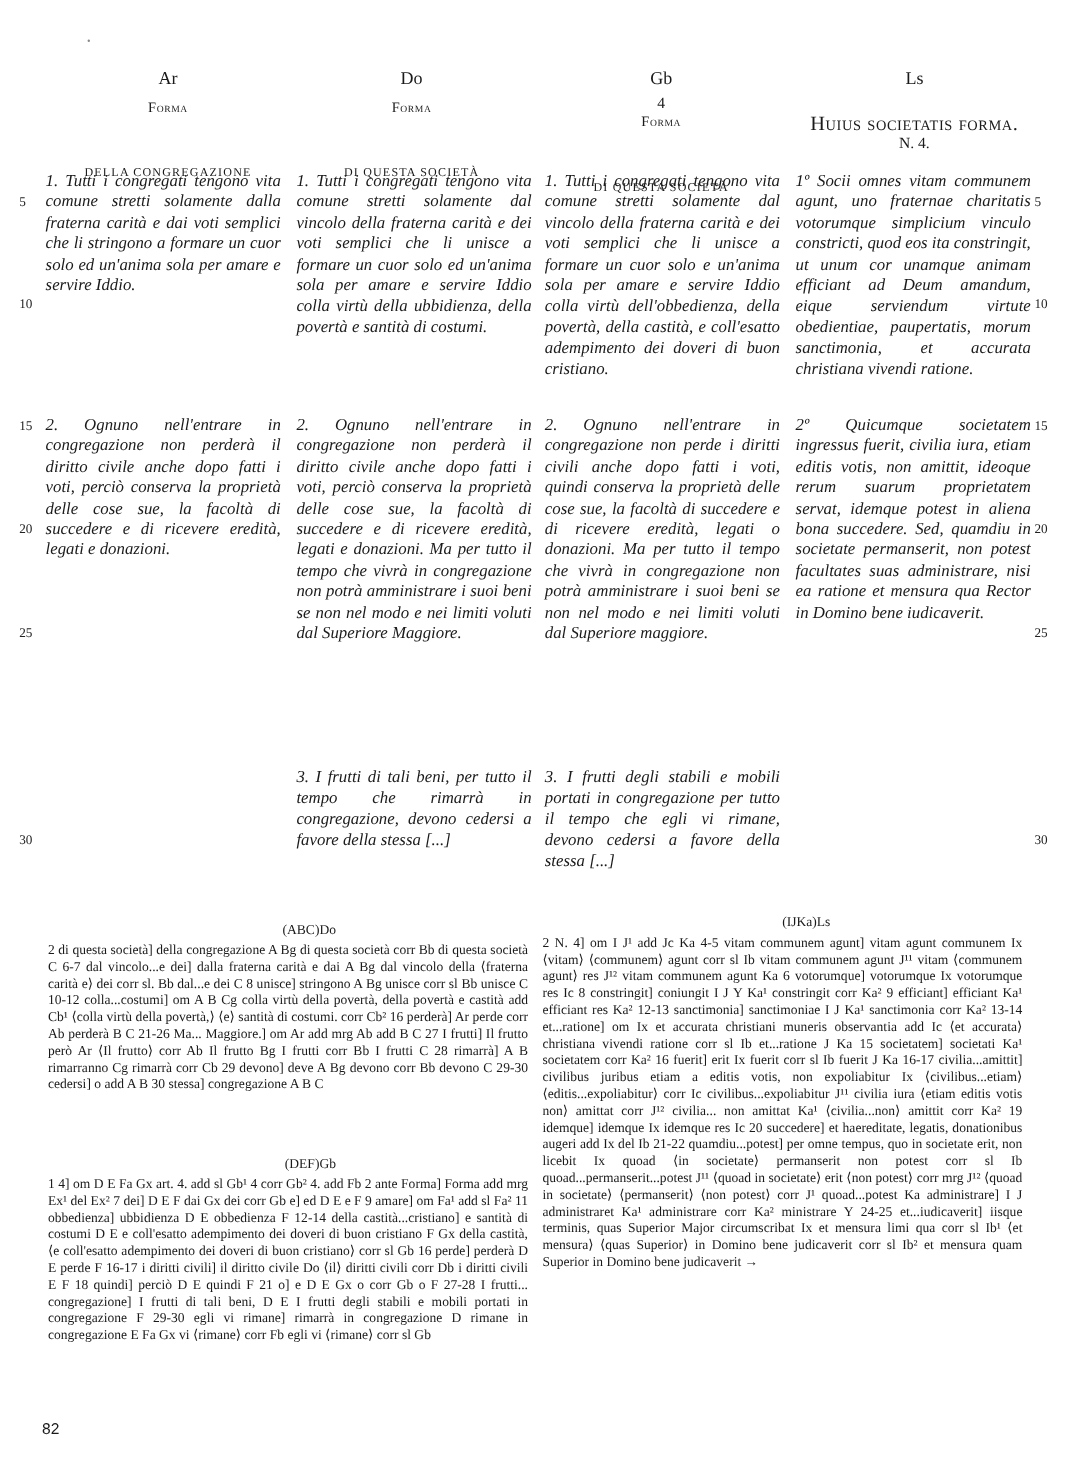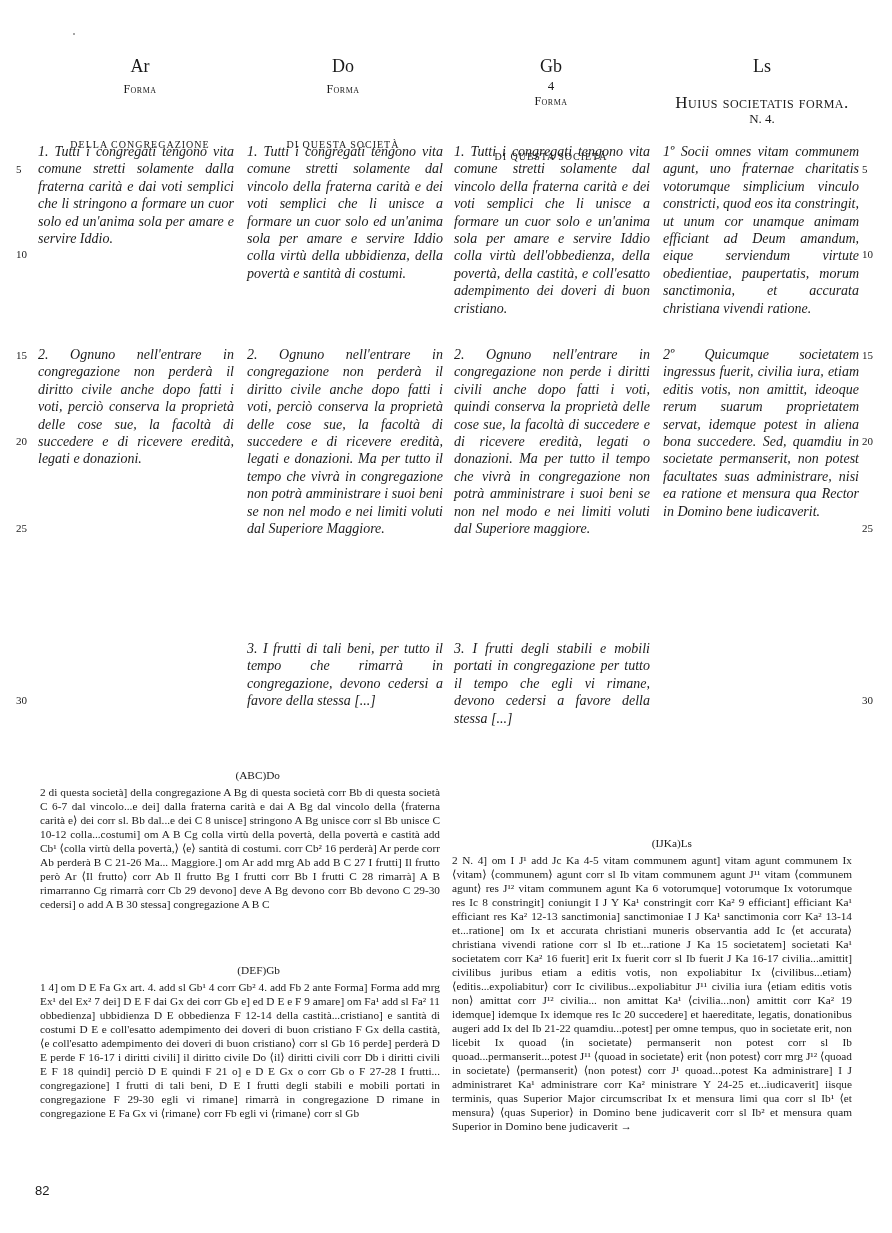--- a/index.html
+++ b/index.html
@@ -6,21 +6,21 @@
   body {
     width: 892px; height: 1233px; position: relative; overflow: hidden;
     font-family: "DejaVu Serif", "Liberation Serif", serif;
     color: #1a1a1a;
   }
   .page { position: absolute; left: 0; top: 0; width: 892px; height: 1233px; }
   .dot { position: absolute; left: 73px; top: 33px; width: 2px; height: 2px; background: #888; border-radius: 1px; }
 
   
   .colhead { position: absolute; top: 57px; width: 200px; text-align: center; font-family: "Liberation Serif", serif; }
-  .colhead .siglum { font-size: 18px; line-height: 18px; }
+  .colhead .siglum { font-size: 15px; line-height: 18px; }
   .colhead .num { font-size: 13px; line-height: 15px; }
   .colhead .title { font-size: 12px; line-height: 16px; font-variant: small-caps; letter-spacing: 0.5px; }
   .colhead .sub { font-size: 10px; line-height: 16px; text-transform: uppercase; letter-spacing: 1px; margin-top: 40px; }
 
   
   .col { position: absolute; width: 196px; font-family: "Liberation Serif", serif; font-size: 14px; line-height: 17.4px; text-align: justify; hyphens: manual; font-style: italic; }
   .col p { margin: 0; }
   .c1 { left: 38px; }
   .c2 { left: 247px; }
   .c3 { left: 454px; }
@@ -118,21 +118,21 @@
     <p>2 di questa società] della congregazione A Bg di questa società corr Bb di questa società C   6-7 dal vincolo...e dei] dalla fraterna carità e dai A Bg dal vincolo della ⟨fraterna carità e⟩ dei corr sl. Bb dal...e dei C   8 unisce] stringono A Bg unisce corr sl Bb unisce C   10-12 colla...costumi] om A B Cg colla virtù della povertà, della povertà e castità add Cb¹ ⟨colla virtù della povertà,⟩ ⟨e⟩ santità di costumi. corr Cb²   16 perderà] Ar perde corr Ab perderà B C   21-26 Ma... Maggiore.] om Ar add mrg Ab add B C   27 I frutti] Il frutto però Ar ⟨Il frutto⟩ corr Ab Il frutto Bg I frutti corr Bb I frutti C   28 rimarrà] A B rimarranno Cg rimarrà corr Cb   29 devono] deve A Bg devono corr Bb devono C   29-30 cedersi] o add A B   30 stessa] congregazione A B C</p>
   </div>
   <div class="app appL" style="top:963px">
     <div class="hdr">
       <span>(DEF)</span>
       <span>Gb</span>
     </div>
     <p>1 4] om D E Fa Gx art. 4. add sl Gb¹ 4 corr Gb² 4. add Fb   2 ante Forma] Forma add mrg Ex¹ del Ex²   7 dei] D E F dai Gx dei corr Gb   e] ed D E e F  9 amare] om Fa¹ add sl Fa²   11 obbedienza] ubbidienza D E obbedienza F   12-14 della castità...cristiano] e santità di costumi D E e coll'esatto adempimento dei doveri di buon cristiano F Gx della castità, ⟨e coll'esatto adempimento dei doveri di buon cristiano⟩ corr sl Gb   16 perde] perderà D E perde F   16-17 i diritti civili] il diritto civile Do ⟨il⟩ diritti civili corr Db i diritti civili E F   18 quindi] perciò D E quindi F   21 o] e D E Gx o corr Gb o F   27-28 I frutti... congregazione] I frutti di tali beni, D E I frutti degli stabili e mobili portati in congregazione F   29-30 egli vi rimane] rimarrà in congregazione D rimane in congregazione E Fa Gx vi ⟨rimane⟩ corr Fb egli vi ⟨rimane⟩ corr sl Gb</p>
   </div>
 
-  <div class="app appR" style="top:836px">
+  <div class="app appR" style="top:762px">
     <div class="hdr">
       <span>(IJKa)</span>
       <span>Ls</span>
     </div>
     <p>2 N. 4] om I J¹ add Jc Ka   4-5 vitam communem agunt] vitam agunt communem Ix ⟨vitam⟩ ⟨communem⟩ agunt corr sl Ib vitam communem agunt J¹¹ vitam ⟨communem agunt⟩ res J¹² vitam communem agunt Ka   6 votorumque] votorumque Ix votorumque res Ic   8 constringit] coniungit I J Y Ka¹ constringit corr Ka²   9 efficiant] efficiant Ka¹ efficiant res Ka²   12-13 sanctimonia] sanctimoniae I J Ka¹ sanctimonia corr Ka²   13-14 et...ratione] om Ix et accurata christiani muneris observantia add Ic ⟨et accurata⟩ christiana vivendi ratione corr sl Ib et...ratione J Ka   15 societatem] societati Ka¹ societatem corr Ka²   16 fuerit] erit Ix fuerit corr sl Ib fuerit J Ka   16-17 civilia...amittit] civilibus juribus etiam a editis votis, non expoliabitur Ix ⟨civilibus...etiam⟩ ⟨editis...expoliabitur⟩ corr Ic civilibus...expoliabitur J¹¹ civilia iura ⟨etiam editis votis non⟩ amittat corr J¹² civilia... non amittat Ka¹ ⟨civilia...non⟩ amittit corr Ka²   19 idemque] idemque Ix idemque res Ic   20 succedere] et haereditate, legatis, donationibus augeri add Ix del Ib   21-22 quamdiu...potest] per omne tempus, quo in societate erit, non licebit Ix quoad ⟨in societate⟩ permanserit non potest corr sl Ib quoad...permanserit...potest J¹¹ ⟨quoad in societate⟩ erit ⟨non potest⟩ corr mrg J¹² ⟨quoad in societate⟩ ⟨permanserit⟩ ⟨non potest⟩ corr J¹ quoad...potest Ka   administrare] I J administraret Ka¹ administrare corr Ka² ministrare Y   24-25 et...iudicaverit] iisque terminis, quas Superior Major circumscribat Ix et mensura limi qua corr sl Ib¹ ⟨et mensura⟩ ⟨quas Superior⟩ in Domino bene judicaverit corr sl Ib² et mensura quam Superior in Domino bene judicaverit →</p>
   </div>
 
   <div class="folio">82</div>
 </div>
 

